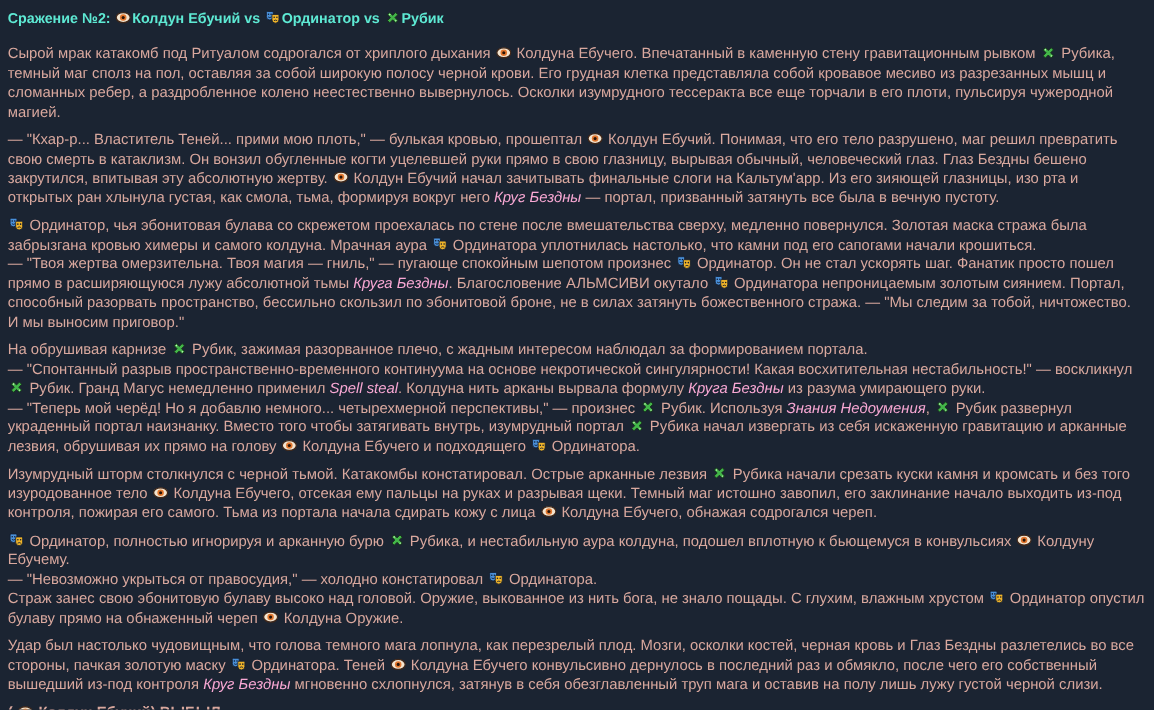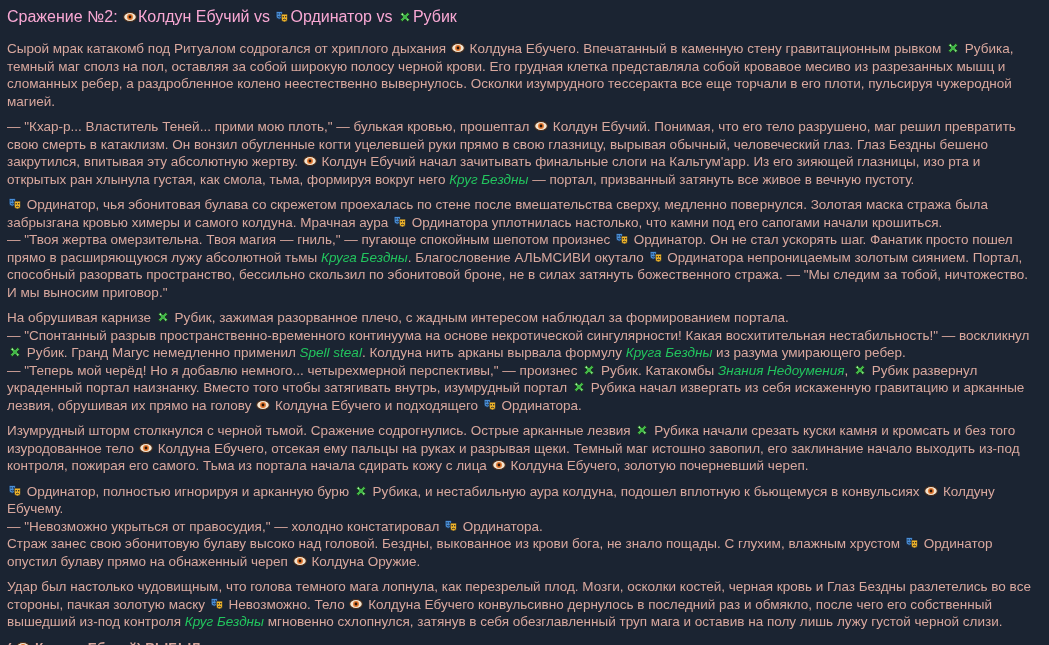--- a/index.html
+++ b/index.html
@@ -3,24 +3,24 @@
 <meta charset="utf-8">
 <style>
   html,body{margin:0;padding:0}
   body{
     width:1049px;height:645px;overflow:hidden;
     background:#1b2432;
     color:#d9a89e;
     font-family:"Liberation Sans",sans-serif;
   }
   .log{padding:4px 8px 0 7px;font-size:13.5px;line-height:17.5px}
-  .title{font-weight:normal;font-size:16px;line-height:19px;margin:3px 0 14px 0;color:#f9a8d4}
+  .title{font-weight:bold;font-size:13px;line-height:19px;margin:3px 0 14px 0;color:#5eead4}
   p{margin:0 0 8px 0}
   .bold-par{font-weight:bold}
-  .italic{font-style:italic;color:#22c55e}
+  .italic{font-style:italic;color:#f9a8d4}
   .emo{width:14px;height:14px;vertical-align:-2px;display:inline-block;margin:0 1px}
 </style>
 </head>
 <body>
 
 <div class="log">
   <div class="title"><span>Сражение №2: </span><svg class="emo" viewBox="0 0 18 18">
         <ellipse cx="9" cy="9" rx="8.2" ry="5.8" fill="#f3e4cf" stroke="#40281a" stroke-width="1.5"></ellipse>
         <circle cx="9" cy="9" r="3.8" fill="#e2762d"></circle>
         <circle cx="9" cy="9" r="1.8" fill="#2a1508"></circle>
@@ -48,21 +48,21 @@
         <circle cx="12.6" cy="12.6" r="0.8" fill="#c9efbe"></circle>
       </svg><span> Рубика, темный маг сполз на пол, оставляя за собой широкую полосу черной крови. Его грудная клетка представляла собой кровавое месиво из разрезанных мышц и сломанных ребер, а раздробленное колено неестественно вывернулось. Осколки изумрудного тессеракта все еще торчали в его плоти, пульсируя чужеродной магией.</span></p>
   <p><span>— "Кхар-р... Властитель Теней... прими мою плоть," — булькая кровью, прошептал </span><svg class="emo" viewBox="0 0 18 18">
         <ellipse cx="9" cy="9" rx="8.2" ry="5.8" fill="#f3e4cf" stroke="#40281a" stroke-width="1.5"></ellipse>
         <circle cx="9" cy="9" r="3.8" fill="#e2762d"></circle>
         <circle cx="9" cy="9" r="1.8" fill="#2a1508"></circle>
       </svg><span> Колдун Ебучий. Понимая, что его тело разрушено, маг решил превратить свою смерть в катаклизм. Он вонзил обугленные когти уцелевшей руки прямо в свою глазницу, вырывая обычный, человеческий глаз. Глаз Бездны бешено закрутился, впитывая эту абсолютную жертву. </span><svg class="emo" viewBox="0 0 18 18">
         <ellipse cx="9" cy="9" rx="8.2" ry="5.8" fill="#f3e4cf" stroke="#40281a" stroke-width="1.5"></ellipse>
         <circle cx="9" cy="9" r="3.8" fill="#e2762d"></circle>
         <circle cx="9" cy="9" r="1.8" fill="#2a1508"></circle>
-      </svg><span> Колдун Ебучий начал зачитывать финальные слоги на Кальтум'арр. Из его зияющей глазницы, изо рта и открытых ран хлынула густая, как смола, тьма, формируя вокруг него </span><span class="italic">Круг Бездны</span><span> — портал, призванный затянуть все живое в вечную пустоту.</span></p>
+      </svg><span> Колдун Ебучий начал зачитывать финальные слоги на Кальтум'арр. Из его зияющей глазницы, изо рта и открытых ран хлынула густая, как смола, тьма, формируя вокруг него </span><span class="italic">Круг Бездны</span><span> — портал, призванный затянуть все была в вечную пустоту.</span></p>
   <p><svg class="emo" viewBox="0 0 18 18">
         <path d="M1.5 3 Q1.5 1.8 2.7 1.8 L8.3 1.8 Q9.5 1.8 9.5 3 L9.5 8 Q9.5 11.8 5.5 11.8 Q1.5 11.8 1.5 8 Z" fill="#4a90d9" stroke="#131d30" stroke-width="1"></path>
         <circle cx="4" cy="5" r="0.9" fill="#101a2c"></circle>
         <circle cx="7" cy="5" r="0.9" fill="#101a2c"></circle>
         <path d="M3.6 8.2 Q5.5 9.8 7.4 8.2" fill="none" stroke="#101a2c" stroke-width="1"></path>
         <path d="M8 6.5 Q8 5.3 9.2 5.3 L15 5.3 Q16.2 5.3 16.2 6.5 L16.2 11.5 Q16.2 15.5 12.1 15.5 Q8 15.5 8 11.5 Z" fill="#f0b429" stroke="#131d30" stroke-width="1"></path>
         <circle cx="10.6" cy="8.7" r="0.9" fill="#101a2c"></circle>
         <circle cx="13.8" cy="8.7" r="0.9" fill="#101a2c"></circle>
         <path d="M10.3 12.6 Q12.2 11.2 14.1 12.6" fill="none" stroke="#101a2c" stroke-width="1"></path>
       </svg><span> Ординатор, чья эбонитовая булава со скрежетом проехалась по стене после вмешательства сверху, медленно повернулся. Золотая маска стража была забрызгана кровью химеры и самого колдуна. Мрачная аура </span><svg class="emo" viewBox="0 0 18 18">
@@ -94,25 +94,25 @@
         <path d="M10.3 12.6 Q12.2 11.2 14.1 12.6" fill="none" stroke="#101a2c" stroke-width="1"></path>
       </svg><span> Ординатора непроницаемым золотым сиянием. Портал, способный разорвать пространство, бессильно скользил по эбонитовой броне, не в силах затянуть божественного стража. — "Мы следим за тобой, ничтожество. И мы выносим приговор."</span></p>
   <p><span>На обрушивая карнизе </span><svg class="emo" viewBox="0 0 18 18">
         <path d="M3 5.6 L5.6 3 L9 6.4 L12.4 3 L15 5.6 L11.6 9 L15 12.4 L12.4 15 L9 11.6 L5.6 15 L3 12.4 L6.4 9 Z" fill="#43b649" stroke="#17321c" stroke-width="1.1"></path>
         <circle cx="5.6" cy="5.4" r="0.9" fill="#c9efbe"></circle>
         <circle cx="12.6" cy="12.6" r="0.8" fill="#c9efbe"></circle>
       </svg><span> Рубик, зажимая разорванное плечо, с жадным интересом наблюдал за формированием портала.</span><br><span>— "Спонтанный разрыв пространственно-временного континуума на основе некротической сингулярности! Какая восхитительная нестабильность!" — воскликнул </span><svg class="emo" viewBox="0 0 18 18">
         <path d="M3 5.6 L5.6 3 L9 6.4 L12.4 3 L15 5.6 L11.6 9 L15 12.4 L12.4 15 L9 11.6 L5.6 15 L3 12.4 L6.4 9 Z" fill="#43b649" stroke="#17321c" stroke-width="1.1"></path>
         <circle cx="5.6" cy="5.4" r="0.9" fill="#c9efbe"></circle>
         <circle cx="12.6" cy="12.6" r="0.8" fill="#c9efbe"></circle>
-      </svg><span> Рубик. Гранд Магус немедленно применил </span><span class="italic">Spell steal</span><span>. Колдуна нить арканы вырвала формулу </span><span class="italic">Круга Бездны</span><span> из разума умирающего ребер.</span><br><span>— "Теперь мой черёд! Но я добавлю немного... четырехмерной перспективы," — произнес </span><svg class="emo" viewBox="0 0 18 18">
-        <path d="M3 5.6 L5.6 3 L9 6.4 L12.4 3 L15 5.6 L11.6 9 L15 12.4 L12.4 15 L9 11.6 L5.6 15 L3 12.4 L6.4 9 Z" fill="#43b649" stroke="#17321c" stroke-width="1.1"></path>
-        <circle cx="5.6" cy="5.4" r="0.9" fill="#c9efbe"></circle>
-        <circle cx="12.6" cy="12.6" r="0.8" fill="#c9efbe"></circle>
-      </svg><span> Рубик. Катакомбы </span><span class="italic">Знания Недоумения</span><span>, </span><svg class="emo" viewBox="0 0 18 18">
+      </svg><span> Рубик. Гранд Магус немедленно применил </span><span class="italic">Spell steal</span><span>. Колдуна нить арканы вырвала формулу </span><span class="italic">Круга Бездны</span><span> из разума умирающего руки.</span><br><span>— "Теперь мой черёд! Но я добавлю немного... четырехмерной перспективы," — произнес </span><svg class="emo" viewBox="0 0 18 18">
+        <path d="M3 5.6 L5.6 3 L9 6.4 L12.4 3 L15 5.6 L11.6 9 L15 12.4 L12.4 15 L9 11.6 L5.6 15 L3 12.4 L6.4 9 Z" fill="#43b649" stroke="#17321c" stroke-width="1.1"></path>
+        <circle cx="5.6" cy="5.4" r="0.9" fill="#c9efbe"></circle>
+        <circle cx="12.6" cy="12.6" r="0.8" fill="#c9efbe"></circle>
+      </svg><span> Рубик. Используя </span><span class="italic">Знания Недоумения</span><span>, </span><svg class="emo" viewBox="0 0 18 18">
         <path d="M3 5.6 L5.6 3 L9 6.4 L12.4 3 L15 5.6 L11.6 9 L15 12.4 L12.4 15 L9 11.6 L5.6 15 L3 12.4 L6.4 9 Z" fill="#43b649" stroke="#17321c" stroke-width="1.1"></path>
         <circle cx="5.6" cy="5.4" r="0.9" fill="#c9efbe"></circle>
         <circle cx="12.6" cy="12.6" r="0.8" fill="#c9efbe"></circle>
       </svg><span> Рубик развернул украденный портал наизнанку. Вместо того чтобы затягивать внутрь, изумрудный портал </span><svg class="emo" viewBox="0 0 18 18">
         <path d="M3 5.6 L5.6 3 L9 6.4 L12.4 3 L15 5.6 L11.6 9 L15 12.4 L12.4 15 L9 11.6 L5.6 15 L3 12.4 L6.4 9 Z" fill="#43b649" stroke="#17321c" stroke-width="1.1"></path>
         <circle cx="5.6" cy="5.4" r="0.9" fill="#c9efbe"></circle>
         <circle cx="12.6" cy="12.6" r="0.8" fill="#c9efbe"></circle>
       </svg><span> Рубика начал извергать из себя искаженную гравитацию и арканные лезвия, обрушивая их прямо на голову </span><svg class="emo" viewBox="0 0 18 18">
         <ellipse cx="9" cy="9" rx="8.2" ry="5.8" fill="#f3e4cf" stroke="#40281a" stroke-width="1.5"></ellipse>
         <circle cx="9" cy="9" r="3.8" fill="#e2762d"></circle>
@@ -120,33 +120,33 @@
       </svg><span> Колдуна Ебучего и подходящего </span><svg class="emo" viewBox="0 0 18 18">
         <path d="M1.5 3 Q1.5 1.8 2.7 1.8 L8.3 1.8 Q9.5 1.8 9.5 3 L9.5 8 Q9.5 11.8 5.5 11.8 Q1.5 11.8 1.5 8 Z" fill="#4a90d9" stroke="#131d30" stroke-width="1"></path>
         <circle cx="4" cy="5" r="0.9" fill="#101a2c"></circle>
         <circle cx="7" cy="5" r="0.9" fill="#101a2c"></circle>
         <path d="M3.6 8.2 Q5.5 9.8 7.4 8.2" fill="none" stroke="#101a2c" stroke-width="1"></path>
         <path d="M8 6.5 Q8 5.3 9.2 5.3 L15 5.3 Q16.2 5.3 16.2 6.5 L16.2 11.5 Q16.2 15.5 12.1 15.5 Q8 15.5 8 11.5 Z" fill="#f0b429" stroke="#131d30" stroke-width="1"></path>
         <circle cx="10.6" cy="8.7" r="0.9" fill="#101a2c"></circle>
         <circle cx="13.8" cy="8.7" r="0.9" fill="#101a2c"></circle>
         <path d="M10.3 12.6 Q12.2 11.2 14.1 12.6" fill="none" stroke="#101a2c" stroke-width="1"></path>
       </svg><span> Ординатора.</span></p>
-  <p><span>Изумрудный шторм столкнулся с черной тьмой. Сражение содрогнулись. Острые арканные лезвия </span><svg class="emo" viewBox="0 0 18 18">
+  <p><span>Изумрудный шторм столкнулся с черной тьмой. Катакомбы констатировал. Острые арканные лезвия </span><svg class="emo" viewBox="0 0 18 18">
         <path d="M3 5.6 L5.6 3 L9 6.4 L12.4 3 L15 5.6 L11.6 9 L15 12.4 L12.4 15 L9 11.6 L5.6 15 L3 12.4 L6.4 9 Z" fill="#43b649" stroke="#17321c" stroke-width="1.1"></path>
         <circle cx="5.6" cy="5.4" r="0.9" fill="#c9efbe"></circle>
         <circle cx="12.6" cy="12.6" r="0.8" fill="#c9efbe"></circle>
       </svg><span> Рубика начали срезать куски камня и кромсать и без того изуродованное тело </span><svg class="emo" viewBox="0 0 18 18">
         <ellipse cx="9" cy="9" rx="8.2" ry="5.8" fill="#f3e4cf" stroke="#40281a" stroke-width="1.5"></ellipse>
         <circle cx="9" cy="9" r="3.8" fill="#e2762d"></circle>
         <circle cx="9" cy="9" r="1.8" fill="#2a1508"></circle>
       </svg><span> Колдуна Ебучего, отсекая ему пальцы на руках и разрывая щеки. Темный маг истошно завопил, его заклинание начало выходить из-под контроля, пожирая его самого. Тьма из портала начала сдирать кожу с лица </span><svg class="emo" viewBox="0 0 18 18">
         <ellipse cx="9" cy="9" rx="8.2" ry="5.8" fill="#f3e4cf" stroke="#40281a" stroke-width="1.5"></ellipse>
         <circle cx="9" cy="9" r="3.8" fill="#e2762d"></circle>
         <circle cx="9" cy="9" r="1.8" fill="#2a1508"></circle>
-      </svg><span> Колдуна Ебучего, золотую почерневший череп.</span></p>
+      </svg><span> Колдуна Ебучего, обнажая содрогался череп.</span></p>
   <p><svg class="emo" viewBox="0 0 18 18">
         <path d="M1.5 3 Q1.5 1.8 2.7 1.8 L8.3 1.8 Q9.5 1.8 9.5 3 L9.5 8 Q9.5 11.8 5.5 11.8 Q1.5 11.8 1.5 8 Z" fill="#4a90d9" stroke="#131d30" stroke-width="1"></path>
         <circle cx="4" cy="5" r="0.9" fill="#101a2c"></circle>
         <circle cx="7" cy="5" r="0.9" fill="#101a2c"></circle>
         <path d="M3.6 8.2 Q5.5 9.8 7.4 8.2" fill="none" stroke="#101a2c" stroke-width="1"></path>
         <path d="M8 6.5 Q8 5.3 9.2 5.3 L15 5.3 Q16.2 5.3 16.2 6.5 L16.2 11.5 Q16.2 15.5 12.1 15.5 Q8 15.5 8 11.5 Z" fill="#f0b429" stroke="#131d30" stroke-width="1"></path>
         <circle cx="10.6" cy="8.7" r="0.9" fill="#101a2c"></circle>
         <circle cx="13.8" cy="8.7" r="0.9" fill="#101a2c"></circle>
         <path d="M10.3 12.6 Q12.2 11.2 14.1 12.6" fill="none" stroke="#101a2c" stroke-width="1"></path>
       </svg><span> Ординатор, полностью игнорируя и арканную бурю </span><svg class="emo" viewBox="0 0 18 18">
@@ -159,21 +159,21 @@
         <circle cx="9" cy="9" r="1.8" fill="#2a1508"></circle>
       </svg><span> Колдуну Ебучему.</span><br><span>— "Невозможно укрыться от правосудия," — холодно констатировал </span><svg class="emo" viewBox="0 0 18 18">
         <path d="M1.5 3 Q1.5 1.8 2.7 1.8 L8.3 1.8 Q9.5 1.8 9.5 3 L9.5 8 Q9.5 11.8 5.5 11.8 Q1.5 11.8 1.5 8 Z" fill="#4a90d9" stroke="#131d30" stroke-width="1"></path>
         <circle cx="4" cy="5" r="0.9" fill="#101a2c"></circle>
         <circle cx="7" cy="5" r="0.9" fill="#101a2c"></circle>
         <path d="M3.6 8.2 Q5.5 9.8 7.4 8.2" fill="none" stroke="#101a2c" stroke-width="1"></path>
         <path d="M8 6.5 Q8 5.3 9.2 5.3 L15 5.3 Q16.2 5.3 16.2 6.5 L16.2 11.5 Q16.2 15.5 12.1 15.5 Q8 15.5 8 11.5 Z" fill="#f0b429" stroke="#131d30" stroke-width="1"></path>
         <circle cx="10.6" cy="8.7" r="0.9" fill="#101a2c"></circle>
         <circle cx="13.8" cy="8.7" r="0.9" fill="#101a2c"></circle>
         <path d="M10.3 12.6 Q12.2 11.2 14.1 12.6" fill="none" stroke="#101a2c" stroke-width="1"></path>
-      </svg><span> Ординатора.</span><br><span>Страж занес свою эбонитовую булаву высоко над головой. Бездны, выкованное из крови бога, не знало пощады. С глухим, влажным хрустом </span><svg class="emo" viewBox="0 0 18 18">
+      </svg><span> Ординатора.</span><br><span>Страж занес свою эбонитовую булаву высоко над головой. Оружие, выкованное из нить бога, не знало пощады. С глухим, влажным хрустом </span><svg class="emo" viewBox="0 0 18 18">
         <path d="M1.5 3 Q1.5 1.8 2.7 1.8 L8.3 1.8 Q9.5 1.8 9.5 3 L9.5 8 Q9.5 11.8 5.5 11.8 Q1.5 11.8 1.5 8 Z" fill="#4a90d9" stroke="#131d30" stroke-width="1"></path>
         <circle cx="4" cy="5" r="0.9" fill="#101a2c"></circle>
         <circle cx="7" cy="5" r="0.9" fill="#101a2c"></circle>
         <path d="M3.6 8.2 Q5.5 9.8 7.4 8.2" fill="none" stroke="#101a2c" stroke-width="1"></path>
         <path d="M8 6.5 Q8 5.3 9.2 5.3 L15 5.3 Q16.2 5.3 16.2 6.5 L16.2 11.5 Q16.2 15.5 12.1 15.5 Q8 15.5 8 11.5 Z" fill="#f0b429" stroke="#131d30" stroke-width="1"></path>
         <circle cx="10.6" cy="8.7" r="0.9" fill="#101a2c"></circle>
         <circle cx="13.8" cy="8.7" r="0.9" fill="#101a2c"></circle>
         <path d="M10.3 12.6 Q12.2 11.2 14.1 12.6" fill="none" stroke="#101a2c" stroke-width="1"></path>
       </svg><span> Ординатор опустил булаву прямо на обнаженный череп </span><svg class="emo" viewBox="0 0 18 18">
         <ellipse cx="9" cy="9" rx="8.2" ry="5.8" fill="#f3e4cf" stroke="#40281a" stroke-width="1.5"></ellipse>
@@ -182,21 +182,21 @@
       </svg><span> Колдуна Оружие.</span></p>
   <p><span>Удар был настолько чудовищным, что голова темного мага лопнула, как перезрелый плод. Мозги, осколки костей, черная кровь и Глаз Бездны разлетелись во все стороны, пачкая золотую маску </span><svg class="emo" viewBox="0 0 18 18">
         <path d="M1.5 3 Q1.5 1.8 2.7 1.8 L8.3 1.8 Q9.5 1.8 9.5 3 L9.5 8 Q9.5 11.8 5.5 11.8 Q1.5 11.8 1.5 8 Z" fill="#4a90d9" stroke="#131d30" stroke-width="1"></path>
         <circle cx="4" cy="5" r="0.9" fill="#101a2c"></circle>
         <circle cx="7" cy="5" r="0.9" fill="#101a2c"></circle>
         <path d="M3.6 8.2 Q5.5 9.8 7.4 8.2" fill="none" stroke="#101a2c" stroke-width="1"></path>
         <path d="M8 6.5 Q8 5.3 9.2 5.3 L15 5.3 Q16.2 5.3 16.2 6.5 L16.2 11.5 Q16.2 15.5 12.1 15.5 Q8 15.5 8 11.5 Z" fill="#f0b429" stroke="#131d30" stroke-width="1"></path>
         <circle cx="10.6" cy="8.7" r="0.9" fill="#101a2c"></circle>
         <circle cx="13.8" cy="8.7" r="0.9" fill="#101a2c"></circle>
         <path d="M10.3 12.6 Q12.2 11.2 14.1 12.6" fill="none" stroke="#101a2c" stroke-width="1"></path>
-      </svg><span> Невозможно. Тело </span><svg class="emo" viewBox="0 0 18 18">
+      </svg><span> Ординатора. Теней </span><svg class="emo" viewBox="0 0 18 18">
         <ellipse cx="9" cy="9" rx="8.2" ry="5.8" fill="#f3e4cf" stroke="#40281a" stroke-width="1.5"></ellipse>
         <circle cx="9" cy="9" r="3.8" fill="#e2762d"></circle>
         <circle cx="9" cy="9" r="1.8" fill="#2a1508"></circle>
       </svg><span> Колдуна Ебучего конвульсивно дернулось в последний раз и обмякло, после чего его собственный вышедший из-под контроля </span><span class="italic">Круг Бездны</span><span> мгновенно схлопнулся, затянув в себя обезглавленный труп мага и оставив на полу лишь лужу густой черной слизи.</span></p>
   <p class="bold-par"><span>( </span><svg class="emo" viewBox="0 0 18 18">
         <ellipse cx="9" cy="9" rx="8.2" ry="5.8" fill="#f3e4cf" stroke="#40281a" stroke-width="1.5"></ellipse>
         <circle cx="9" cy="9" r="3.8" fill="#e2762d"></circle>
         <circle cx="9" cy="9" r="1.8" fill="#2a1508"></circle>
       </svg><span> Колдун Ебучий) ВЫБЫЛ</span></p>
 

